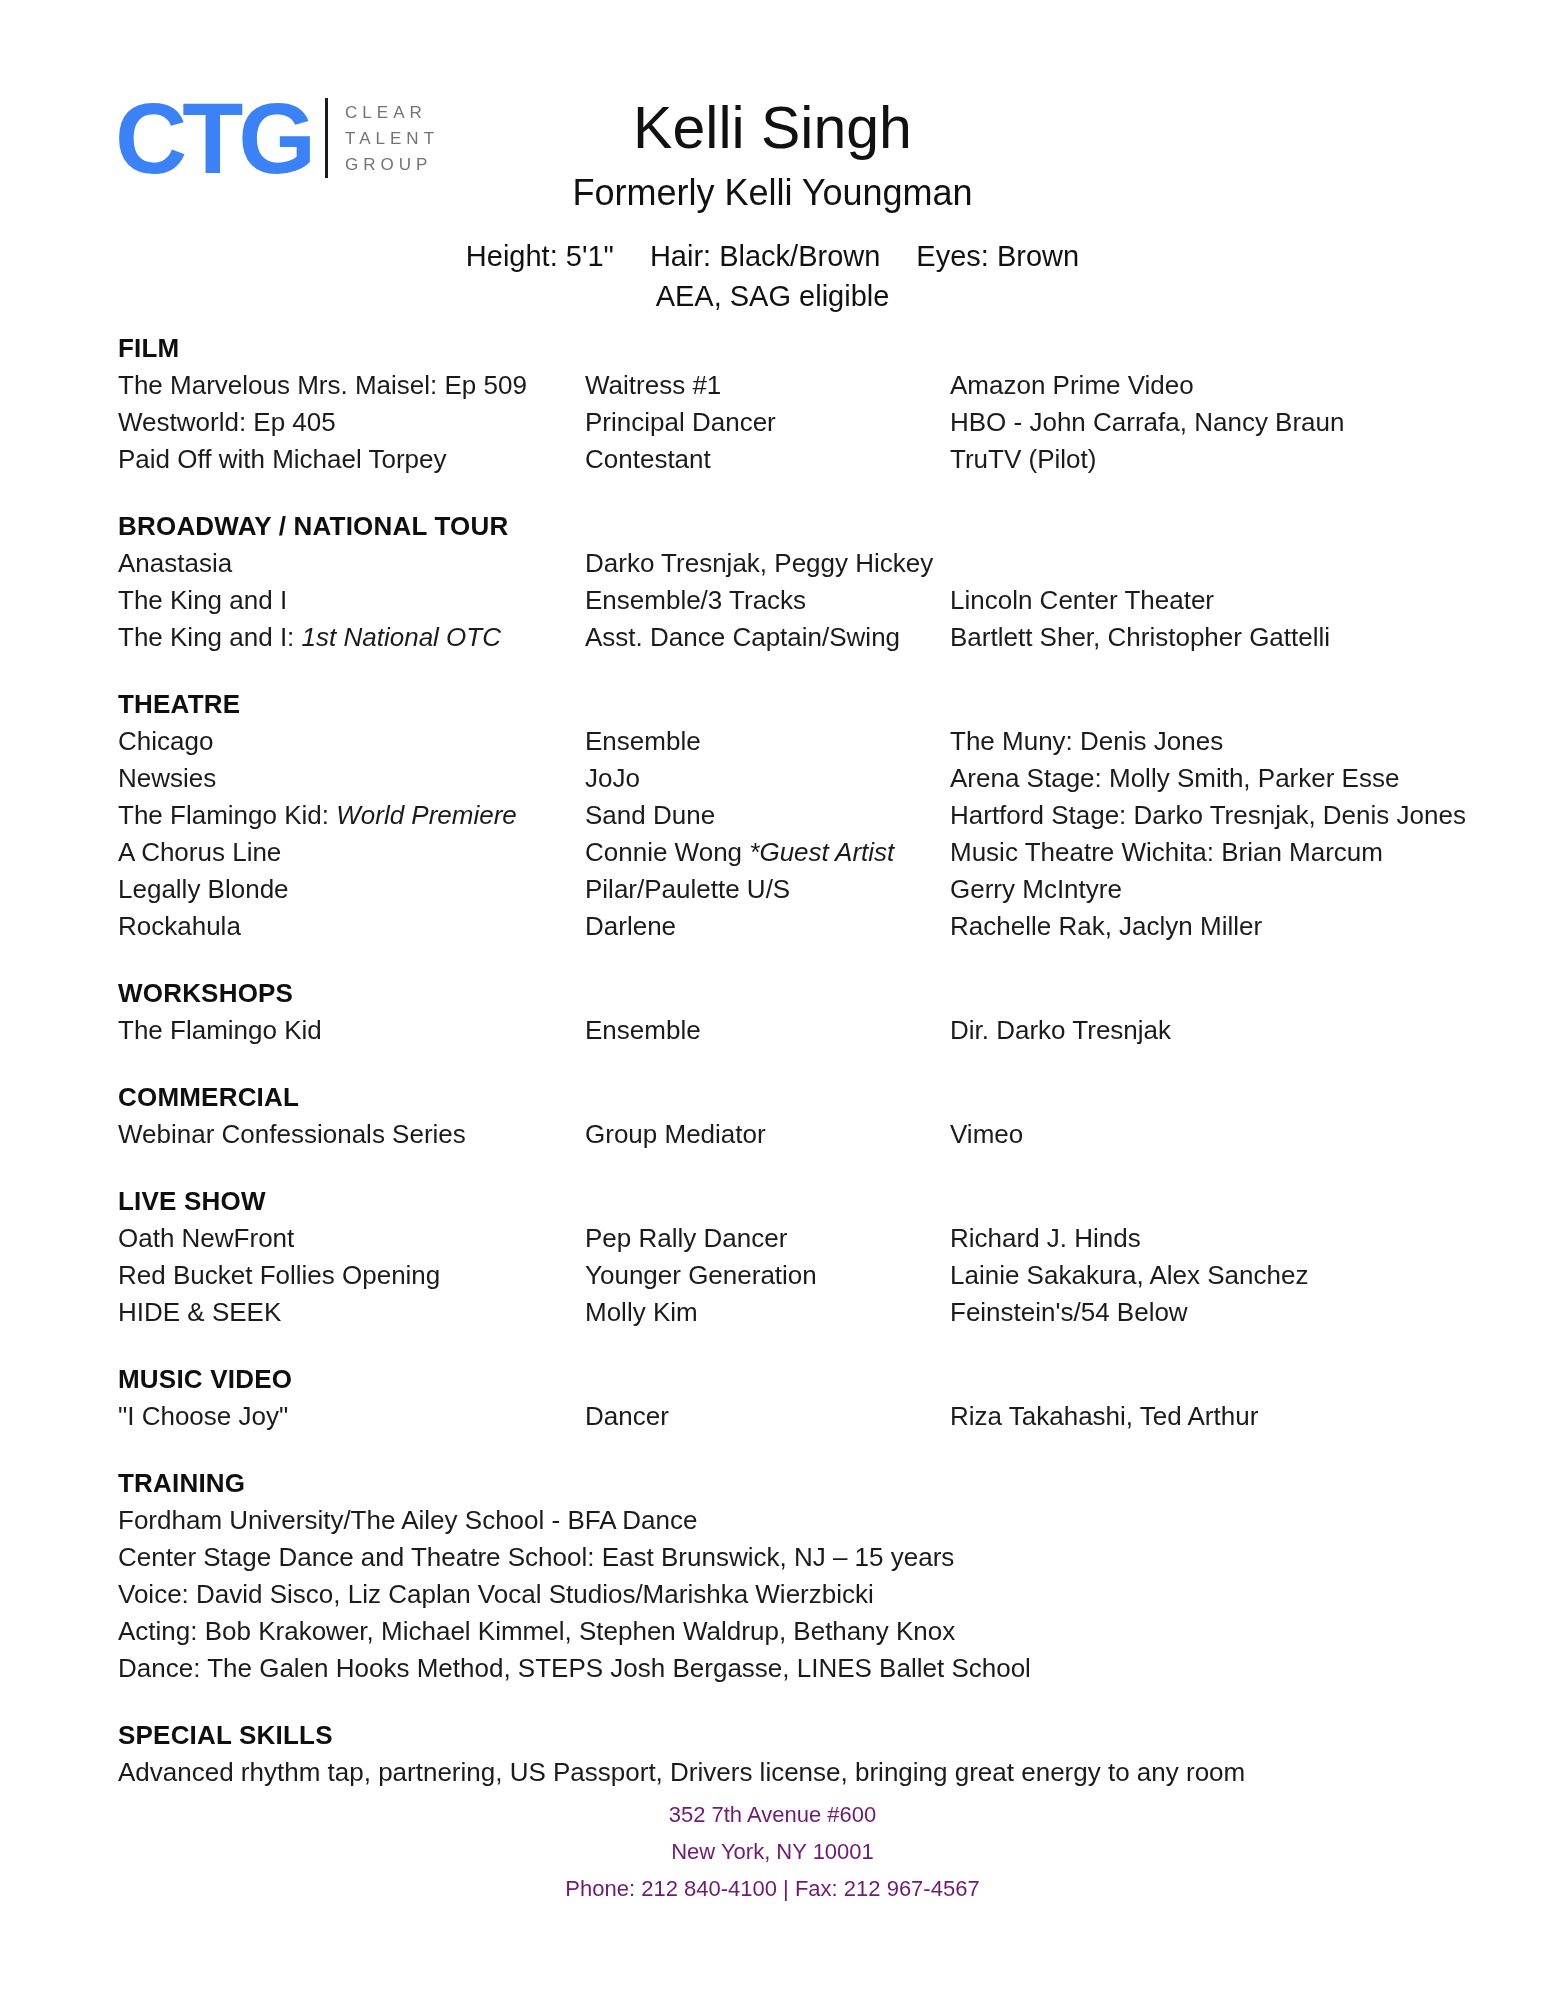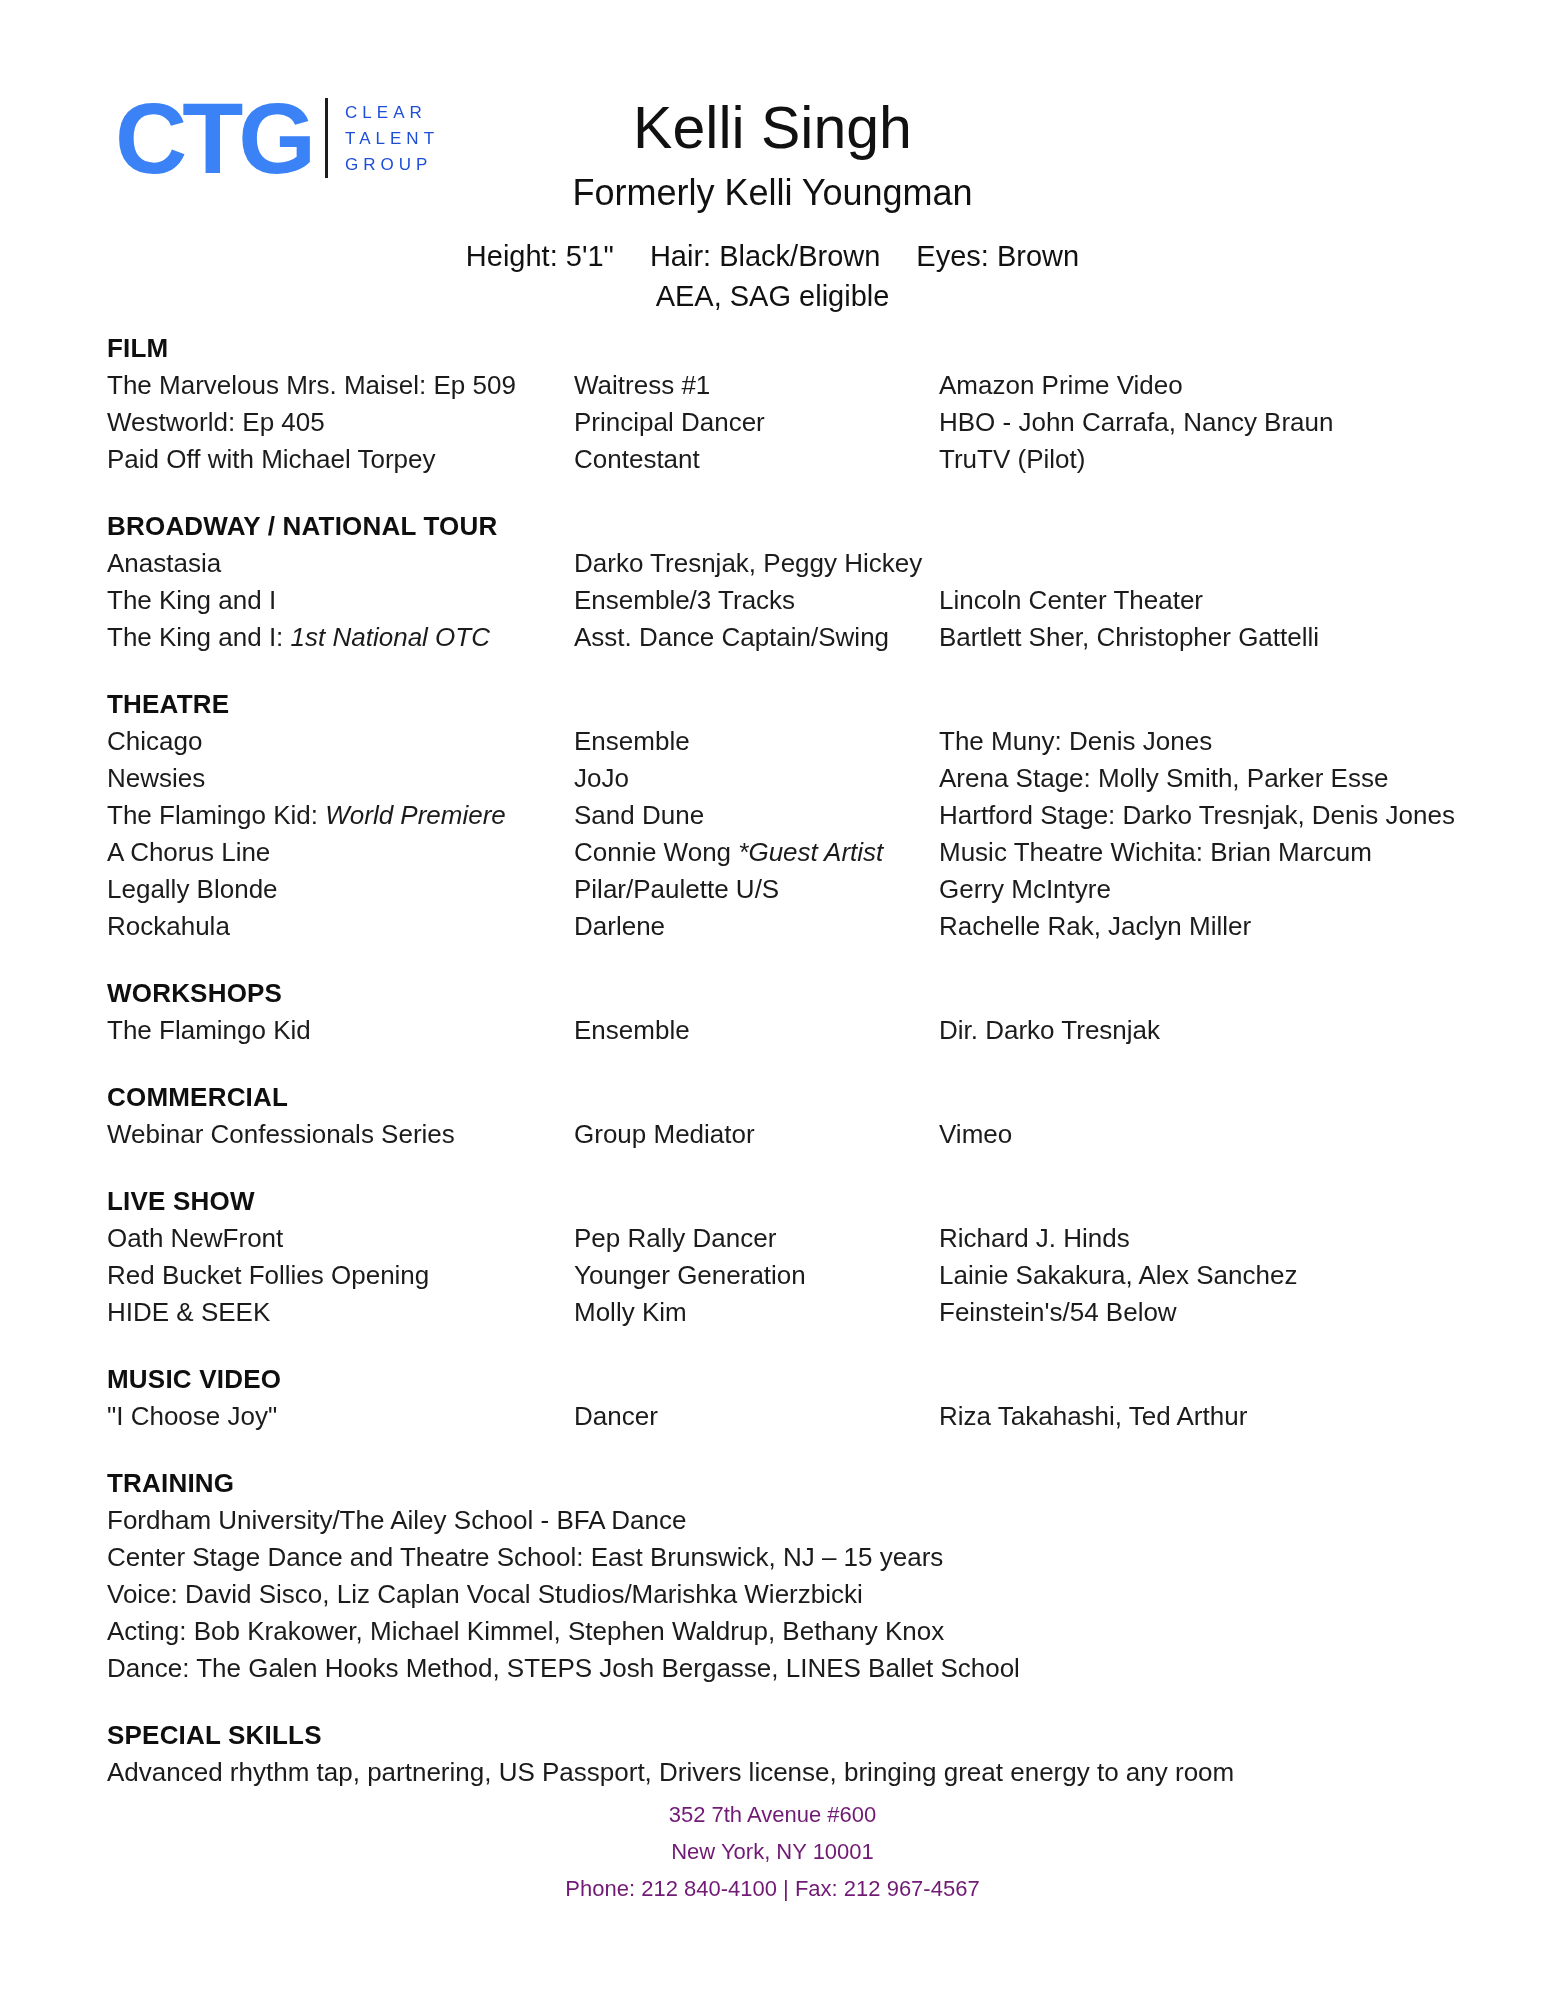--- a/index.html
+++ b/index.html
@@ -14,34 +14,34 @@
   }
 
   
   .logo { position:absolute; left:115px; top:92px; display:flex; align-items:center; height:92px; }
   .logo-acronym {
     font-size:100px; line-height:0.82; font-weight:700;
     letter-spacing:-5px; font-family:"Liberation Sans", sans-serif;
   }
   .logo-divider { width:3px; height:80px; background:#1c1c1c; margin:0 17px 0 14px; }
   .logo-words { display:flex; flex-direction:column; justify-content:center; gap:9px; }
-  .logo-word { font-size:17px; line-height:1; letter-spacing:5px; color:#1d4ed8; font-weight:500; }
+  .logo-word { font-size:17px; line-height:1; letter-spacing:5px; color:#737373; font-weight:500; }
 
   
   .title-block { position:absolute; left:0; top:98px; width:100%; text-align:center; }
   .name { font-size:59px; line-height:60px; font-weight:400; color:#111; }
   .former-name { font-size:36px; line-height:30px; margin-top:20px; color:#111; }
 
   
   .stats { position:absolute; left:0; top:241px; width:100%; font-size:29px; color:#111; }
   .stats-line1 { display:flex; justify-content:center; gap:36px; line-height:31px; }
   .stats-line2 { text-align:center; margin-top:9px; line-height:31px; }
 
   
-  .main { position:absolute; left:107px; top:330px; width:1372px; }
+  .main { position:absolute; left:118px; top:330px; width:1372px; }
   .section:not(:first-child) { margin-top:30px; }
   .section-title { font-size:26px; font-weight:700; line-height:37px; color:#0f0f0f; letter-spacing:0.2px; }
   .credit-row { display:grid; grid-template-columns:467px 365px 1fr; font-size:26px; line-height:37px; }
   .credit-cell { white-space:nowrap; }
   .list-line { font-size:26px; line-height:37px; }
   .it { font-style:italic; }
 
   
   .footer { position:absolute; left:0; top:1796px; width:100%; text-align:center; font-size:22px; line-height:37px; color:#701a75; }
 </style>

